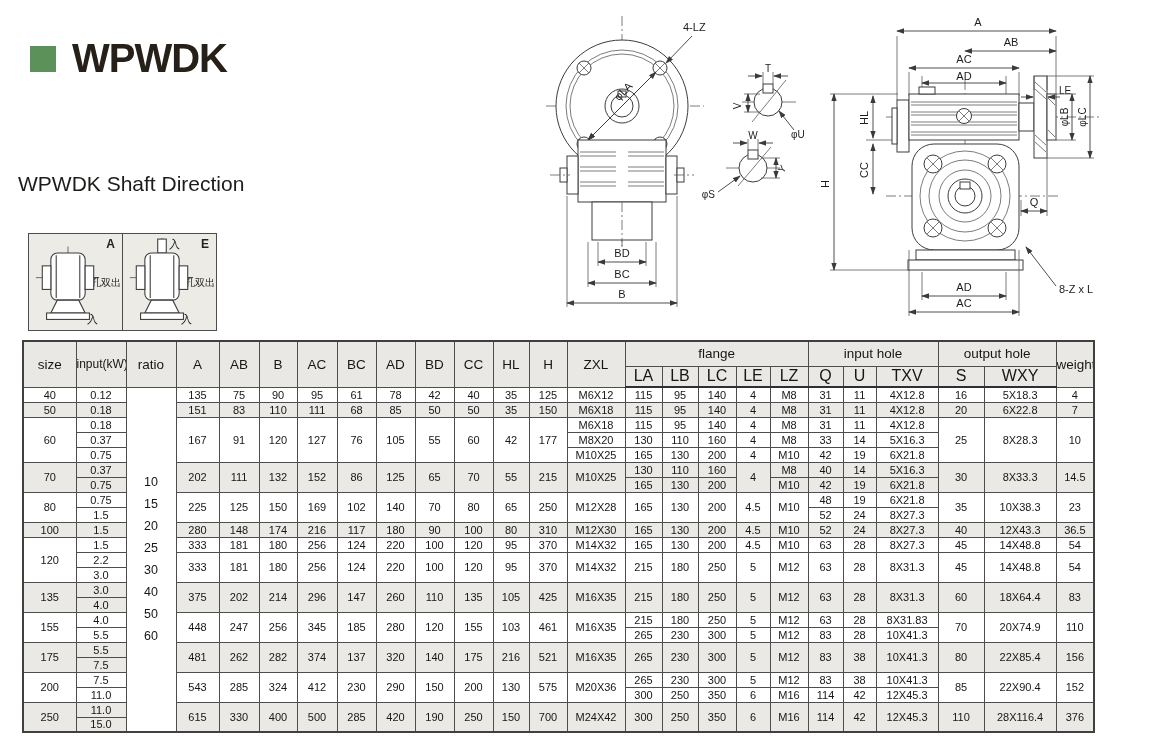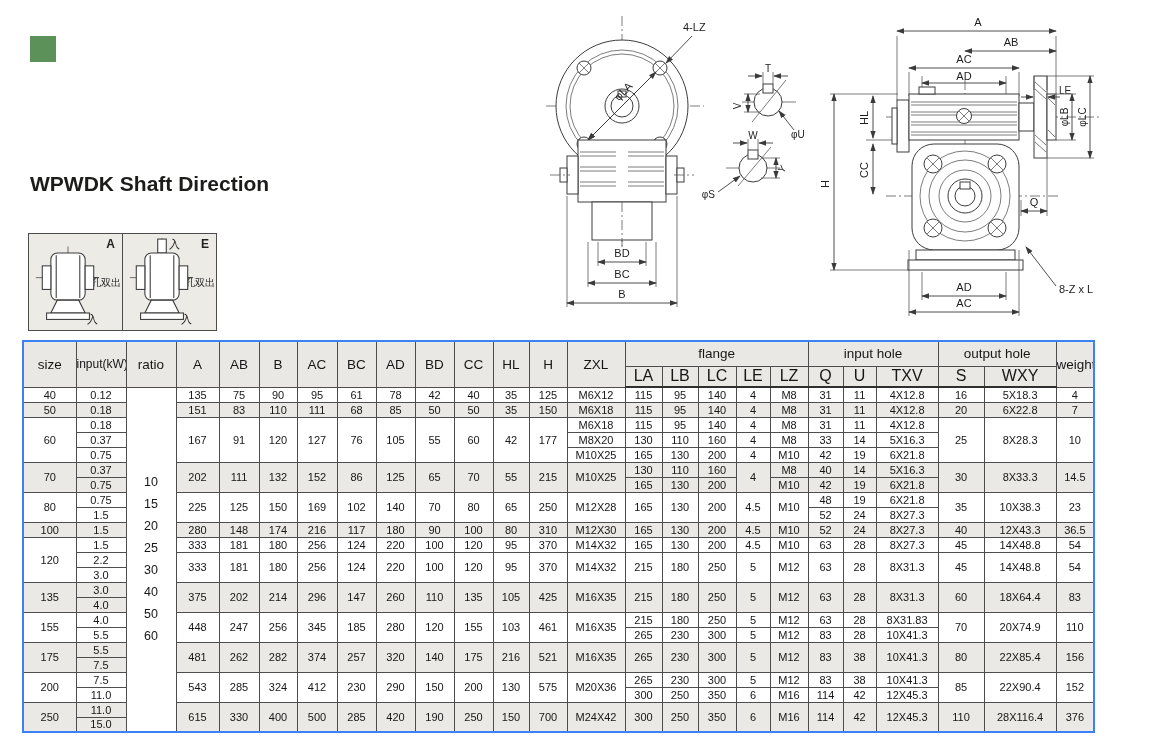--- a/index.html
+++ b/index.html
@@ -7,21 +7,21 @@
     width:1150px;height:738px;position:relative;background:#ffffff;
     font-family:"Liberation Sans", sans-serif;color:#1d1d1b;overflow:hidden;
   }
   .abs{position:absolute;}
 
   
   .title-row{left:30px;top:36px;display:flex;align-items:center;gap:16px;}
   .bullet{width:26px;height:26px;background:#5c9159;}
   .page-title{font-size:40px;font-weight:bold;letter-spacing:-1px;color:#262019;}
 
-  .section-title{left:30px;top:172px;font-size:21px;font-weight:bold;color:#1c1c1a;}
+  .section-title{left:18px;top:172px;font-size:21px;font-weight:normal;color:#1c1c1a;}
 
   
   .panels{left:28px;top:233px;display:flex;border:1px solid #4c4c4c;}
   .panel{width:93px;height:96px;background:#ecebe6;position:relative;}
   .panel + .panel{border-left:1px solid #4c4c4c;}
   .panel .corner{position:absolute;top:3px;right:7px;font-size:12px;font-weight:bold;color:#222;}
   .panel .toplab{position:absolute;top:3px;left:46px;font-size:11px;color:#222;}
   .panel .sidelab{position:absolute;top:42px;right:1px;font-size:10px;color:#222;letter-spacing:0px;}
   .panel .botlab{position:absolute;bottom:3px;left:58px;font-size:11px;color:#222;}
 
@@ -29,21 +29,21 @@
   svg .ln{fill:none;stroke:#3c3c3c;stroke-width:1;}
   svg .fw{fill:#ffffff;stroke:#3c3c3c;stroke-width:1;}
   svg .thin{fill:none;stroke:#5a5a5a;stroke-width:0.8;}
   svg .cl{fill:none;stroke:#5a5a5a;stroke-width:0.8;stroke-dasharray:10 3 2 3;}
   svg .dim{fill:none;stroke:#3a3a3a;stroke-width:0.9;}
   svg text{font-size:11px;fill:#1c1c1c;font-family:"Liberation Sans",sans-serif;}
   svg text.small{font-size:10px;}
 
   
   .tblwrap{left:22px;top:340px;}
-  table.spec{border-collapse:collapse;table-layout:fixed;width:1071px;border:2px solid #3b82f6;}
+  table.spec{border-collapse:collapse;table-layout:fixed;width:1071px;border:2px solid #404040;}
   table.spec td,table.spec th{
     border:1px solid #4d4d4d;text-align:center;vertical-align:middle;
     padding:0;overflow:hidden;white-space:nowrap;background:#fff;
   }
   table.spec th{background:#e9e8e4;font-weight:normal;font-size:13.5px;color:#161616;}
   table.spec th.sub{font-size:16px;}
   table.spec th.kw{font-size:12px;}
   table.spec tr.h1{height:25px;}
   table.spec tr.h2{height:21px;}
   table.spec tr.h2 th{border-bottom:2px solid #2f2f2f;}
@@ -51,20 +51,21 @@
   table.spec td{font-size:11px;color:#161616;}
   table.spec td.sh{background:#eae9e5;}
   table.spec td.ratio-cell{background:#fff;}
   .ratio-stack{display:flex;flex-direction:column;align-items:center;justify-content:center;gap:8px;font-size:12.5px;height:100%;}
 </style>
 </head>
 <body>
 
 <div class="abs title-row">
   <div class="bullet" style="background: rgb(92, 145, 89);"></div>
+  <div class="page-title">WPWDK</div>
 </div>
 
 <div class="abs section-title">WPWDK Shaft Direction</div>
 
 <div class="abs panels">
   <div class="panel">
     <span class="corner">A</span>
     <span class="sidelab">孔双出</span>
     <span class="botlab">入</span>
     <svg width="66" height="90" viewBox="0 0 60 84" style="position:absolute;left:6px;top:4px">
@@ -730,21 +731,21 @@
           <td>28</td>
           <td>10X41.3</td>
         </tr>
         <tr>
           <td rowspan="2" class="sh">175</td>
           <td class="sh">5.5</td>
           <td rowspan="2" class="sh">481</td>
           <td rowspan="2" class="sh">262</td>
           <td rowspan="2" class="sh">282</td>
           <td rowspan="2" class="sh">374</td>
-          <td rowspan="2" class="sh">257</td>
+          <td rowspan="2" class="sh">137</td>
           <td rowspan="2" class="sh">320</td>
           <td rowspan="2" class="sh">140</td>
           <td rowspan="2" class="sh">175</td>
           <td rowspan="2" class="sh">216</td>
           <td rowspan="2" class="sh">521</td>
           <td rowspan="2" class="sh">M16X35</td>
           <td rowspan="2" class="sh">265</td>
           <td rowspan="2" class="sh">230</td>
           <td rowspan="2" class="sh">300</td>
           <td rowspan="2" class="sh">5</td>

